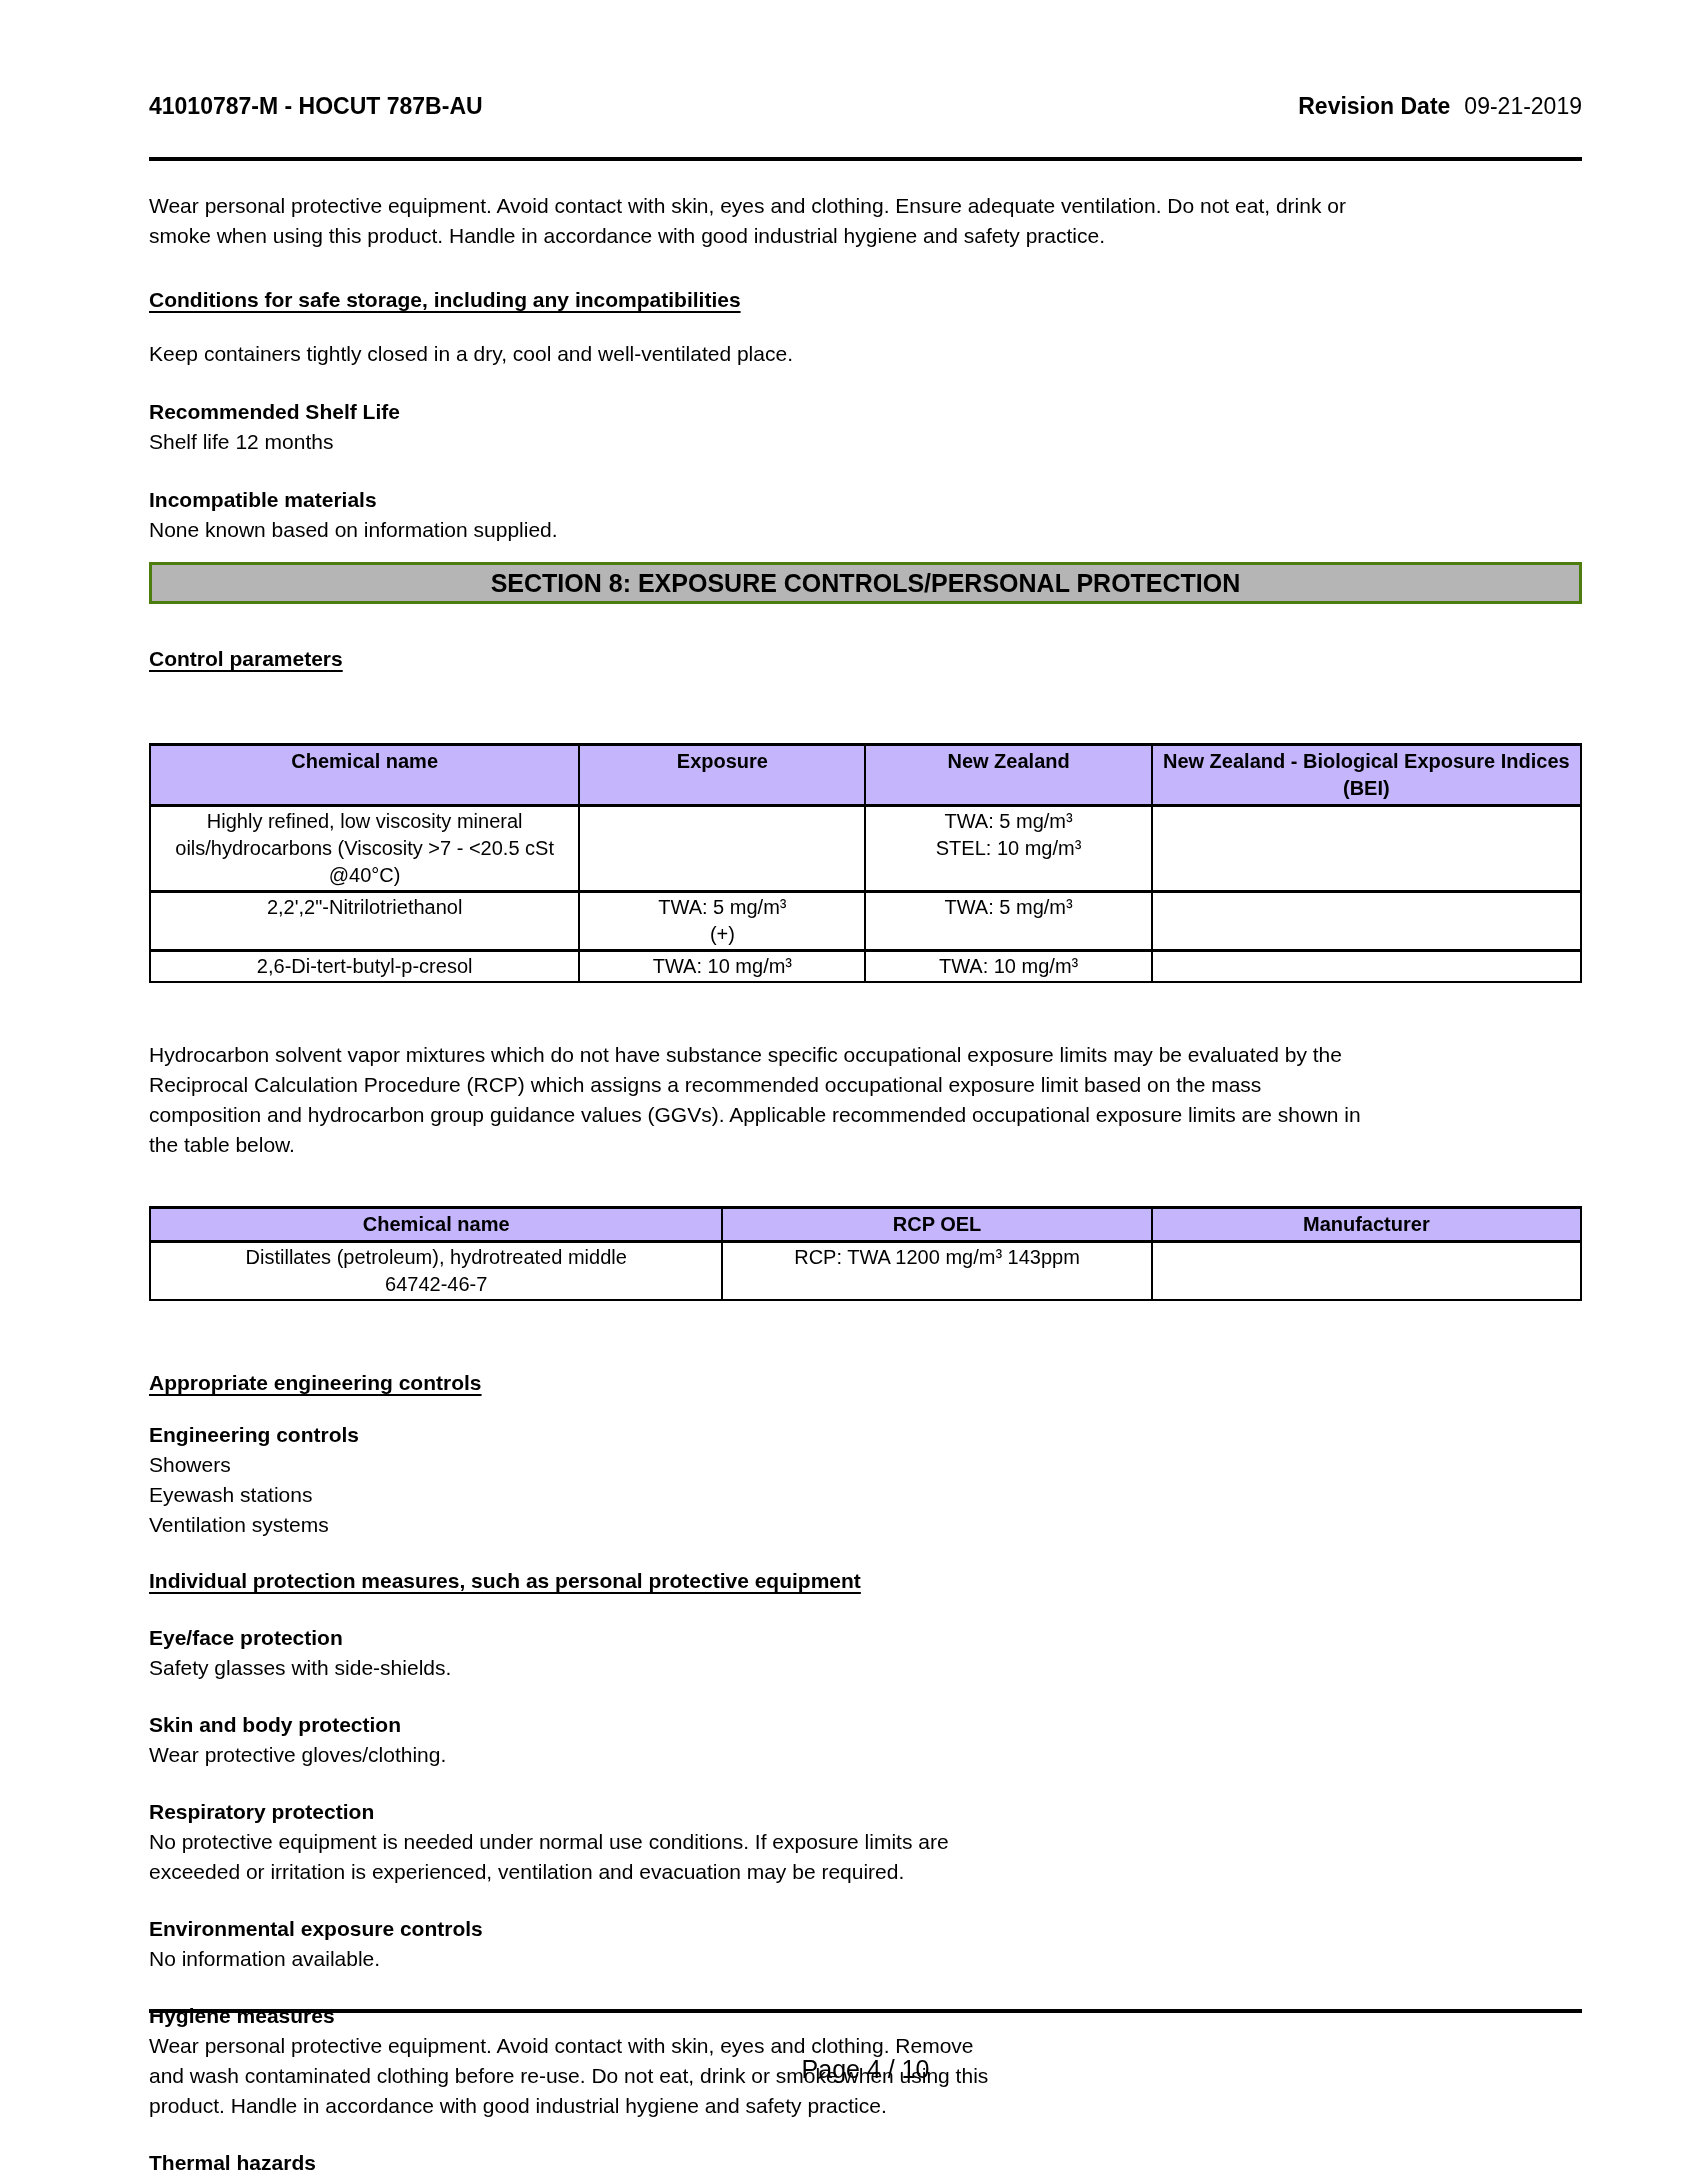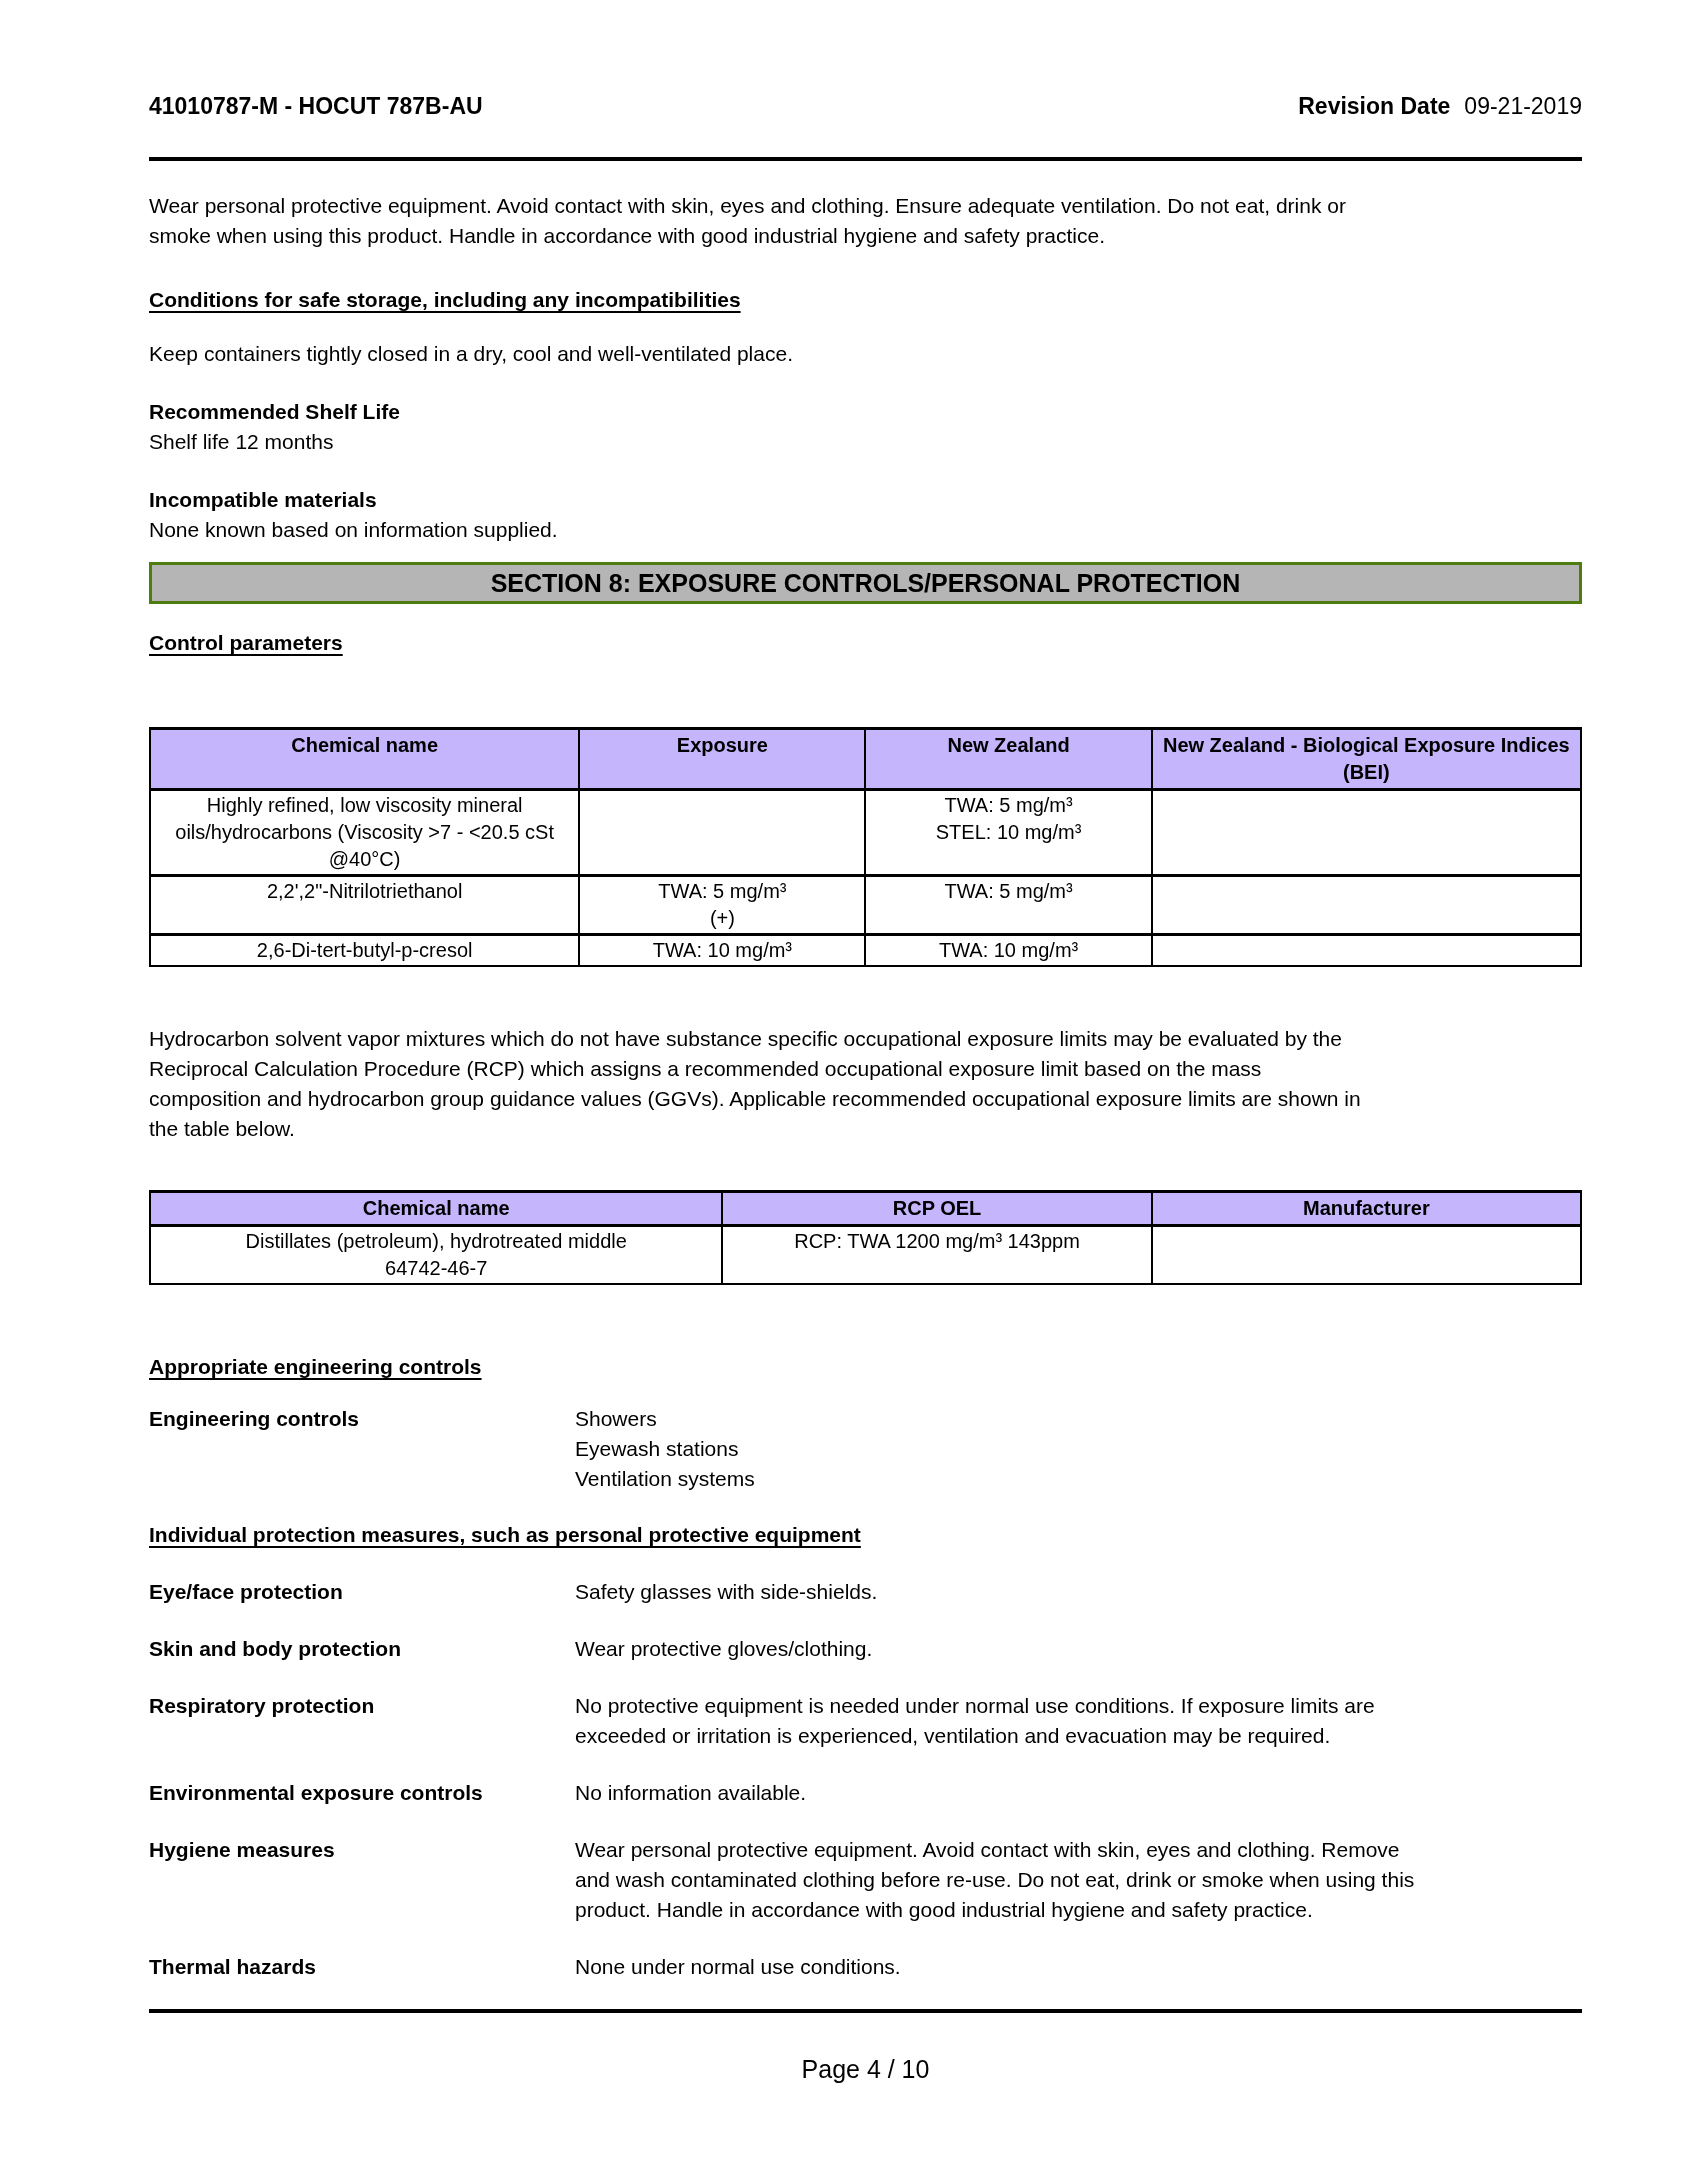--- a/index.html
+++ b/index.html
@@ -38,21 +38,21 @@
   .m-incomp-h { margin-top: 28px; }
 
   .section-bar {
     margin-top: 17px;
     border: 3px solid #4d7c0f;
     background: #b5b5b5;
     text-align: center;
     font-size: 25px; line-height: 30px; font-weight: bold;
     padding: 3px 0;
   }
-  .m-controlparams { margin-top: 24px; }
+  .m-controlparams { margin-top: 40px; }
 
   table { width: 100%; border-collapse: collapse; table-layout: fixed; }
   .data-table { margin-top: 69px; font-size: 20px; line-height: 27px; text-align: center; }
   .data-table th, .data-table td {
     border: 2px solid #000;
     padding: 1px 11px;
     vertical-align: top;
     white-space: pre-line;
     overflow: hidden;
   }
@@ -65,21 +65,21 @@
   .data-table tr { border-top: 3px solid #000; }
   .t1-c0 { width: 30%; } .t1-c1 { width: 20%; } .t1-c2 { width: 20%; } .t1-c3 { width: 30%; }
   .t2-c0 { width: 40%; } .t2-c1 { width: 30%; } .t2-c2 { width: 30%; }
   .rcp-table { margin-top: 46px; }
   .cell-pad { min-height: 27px; }
 
   .m-hydro { margin-top: 57px; }
   .m-appropriate { margin-top: 67px; }
   .m-individual { margin-top: 26px; }
 
-  .def-row { display: flex; margin-top: 27px; }
+  .def-row { display: flex; margin-top: 27px; flex-direction: column; }
   .def-row.first { margin-top: 22px; }
   .def-label { width: 426px; flex-shrink: 0; font-size: 21px; line-height: 30px; font-weight: bold; }
   .def-value { font-size: 21px; line-height: 30px; white-space: pre-line; }
 
   .footer { position: absolute; left: 149px; top: 2009px; width: 1433px; }
   .footer-rule { border: none; border-top: 4px solid #000; margin: 0; }
   .footer-text { margin-top: 42px; text-align: center; font-size: 25px; line-height: 28px; font-weight: normal; }
 </style>
 </head>
 <body>

